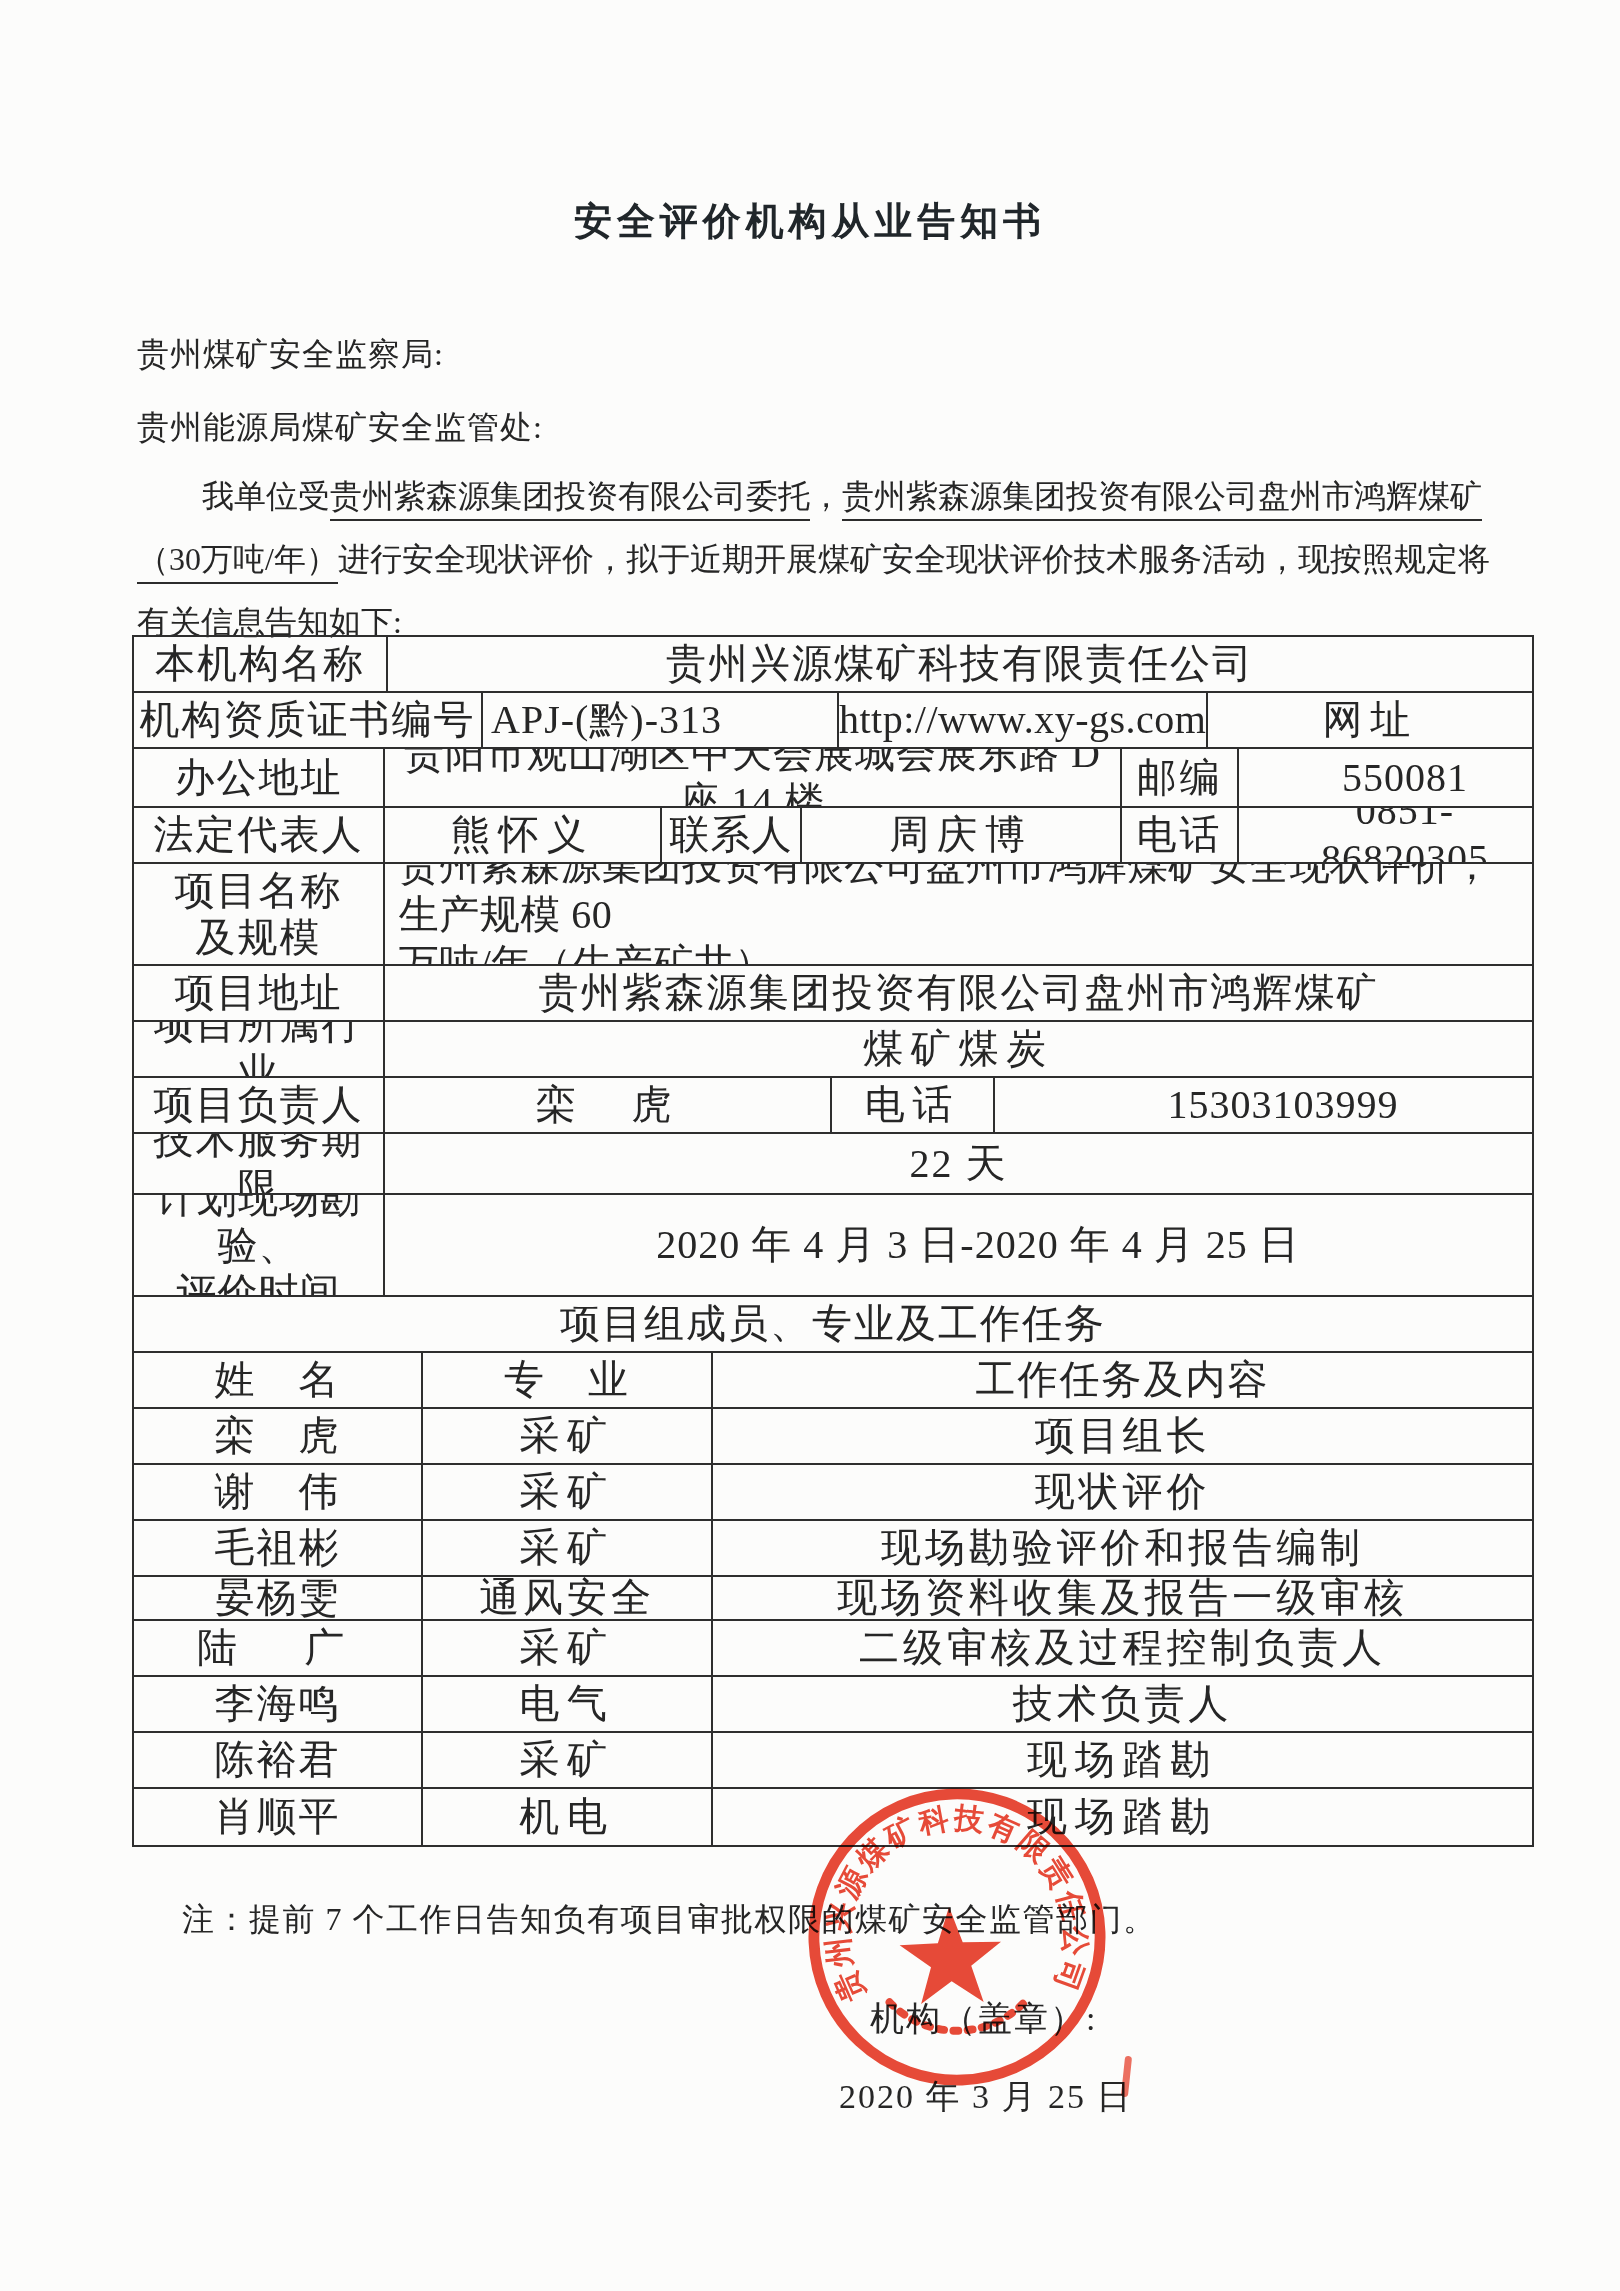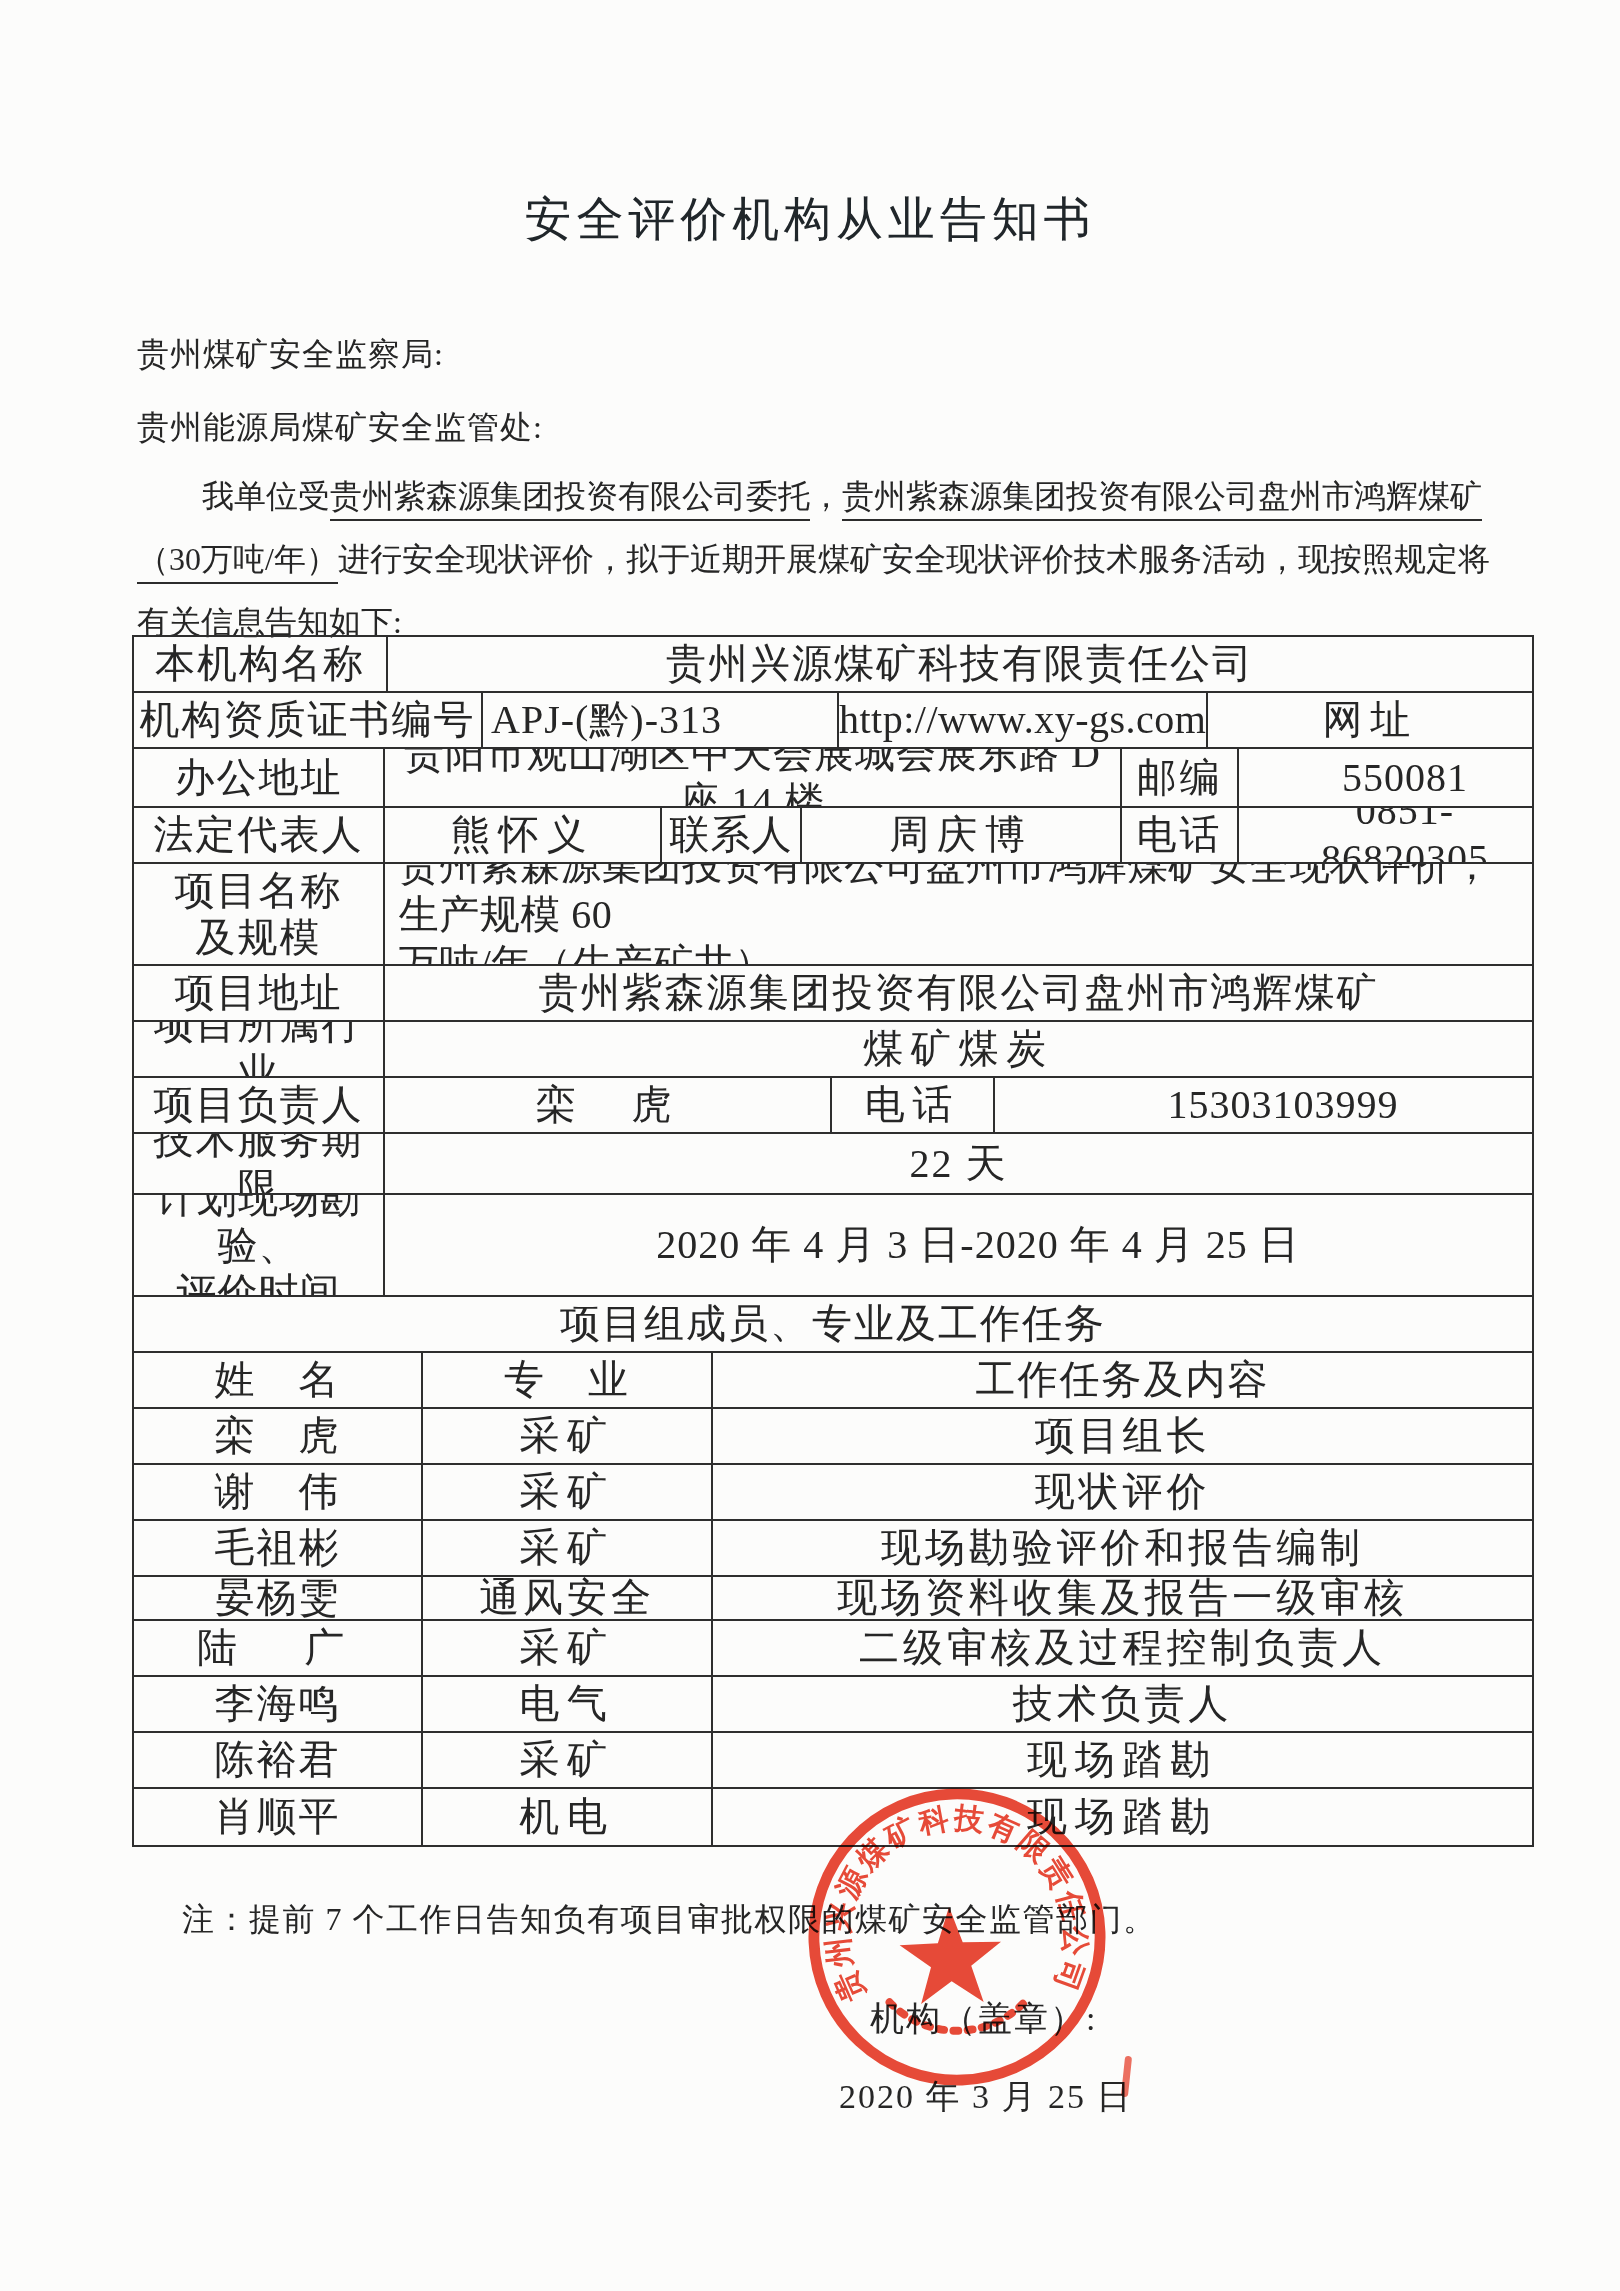--- a/index.html
+++ b/index.html
@@ -7,23 +7,23 @@
   .page {
     position:relative;
     width:1620px; height:2292px;
     margin:0 auto;
     background:#fcfcfb;
     font-family:"Liberation Serif","DejaVu Serif",serif;
     color:#262626;
     overflow:hidden;
   }
   .doc-title {
-    position:absolute; top:188px; left:0; width:100%;
+    position:absolute; top:196px; left:0; width:100%;
     text-align:center;
-    font-size:47px; font-weight:400; letter-spacing:4.9px;
+    font-size:38px; font-weight:700; letter-spacing:4.9px;
     color:#20262a;
   }
   .addr { position:absolute; left:137px; font-size:32px; letter-spacing:1px; }
   .addr1 { top:333px; }
   .addr2 { top:406px; }
   .para { position:absolute; left:137px; top:465px; width:1404px; font-size:32px; }
   .para .pline { line-height:63px; white-space:nowrap; }
   .para .pline.indent { padding-left:65px; }
   .u { border-bottom:2px solid #2c2c2c; padding-bottom:4.9px; }
   

